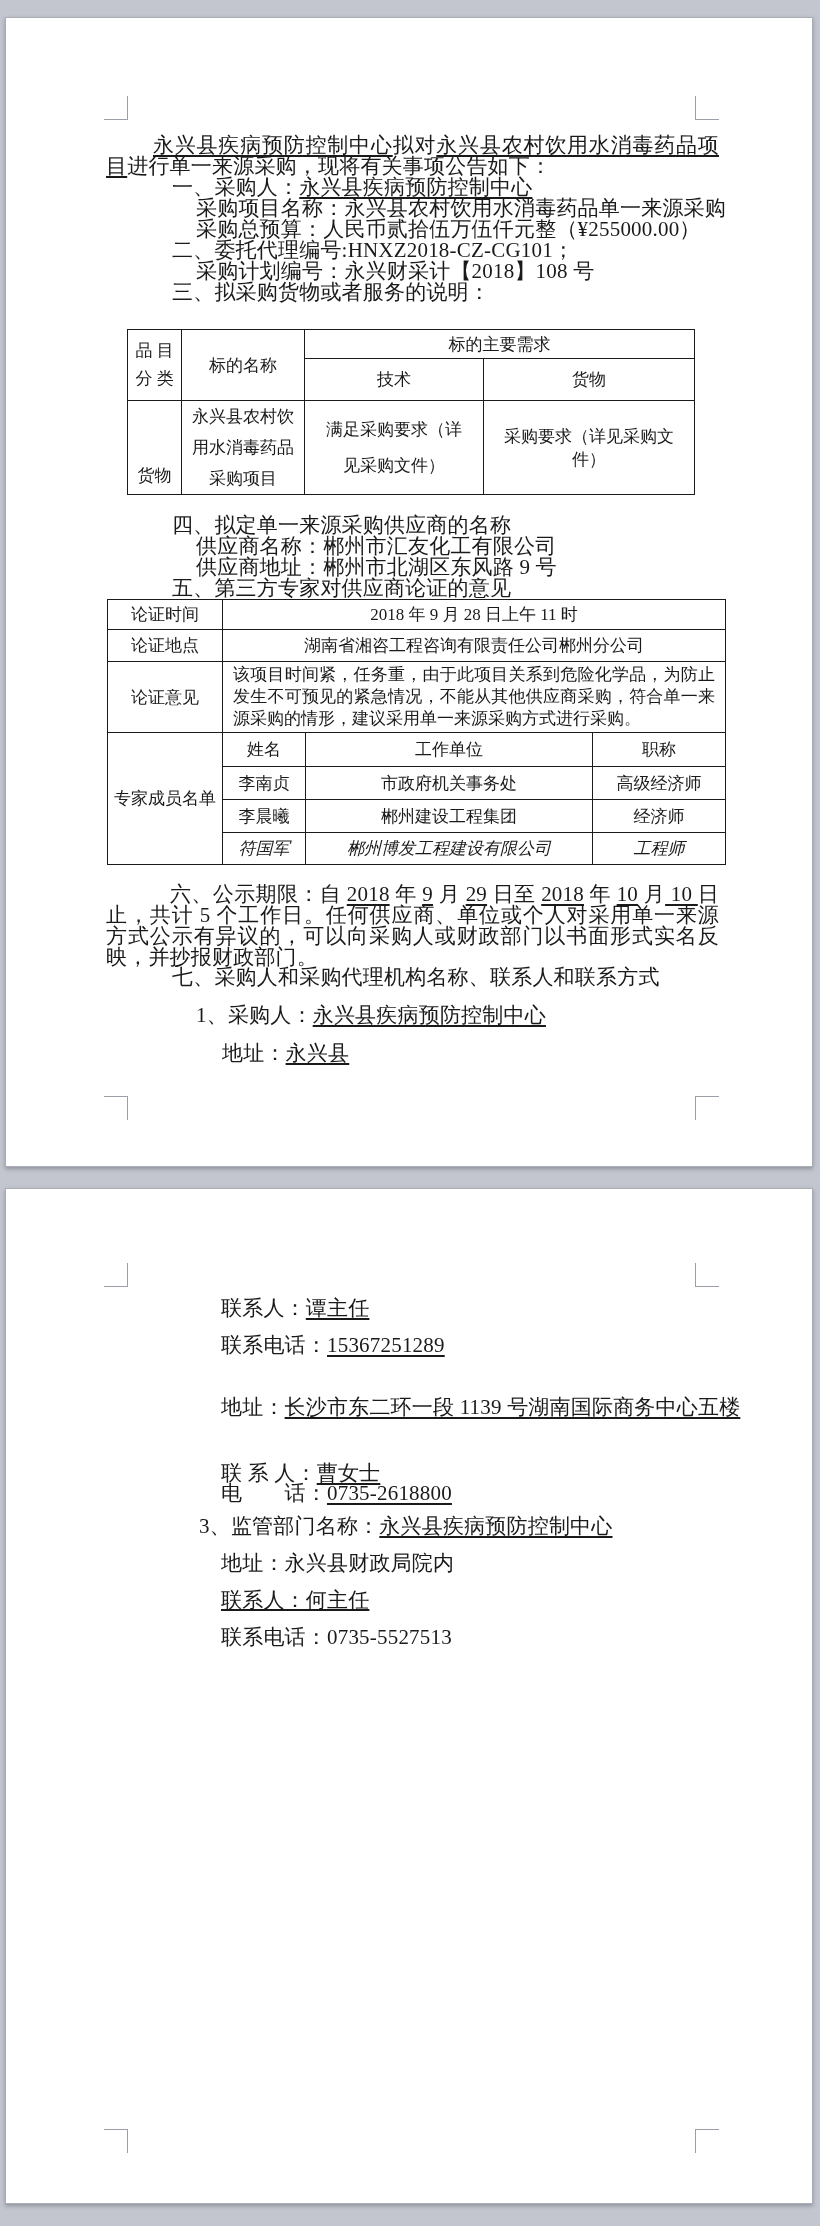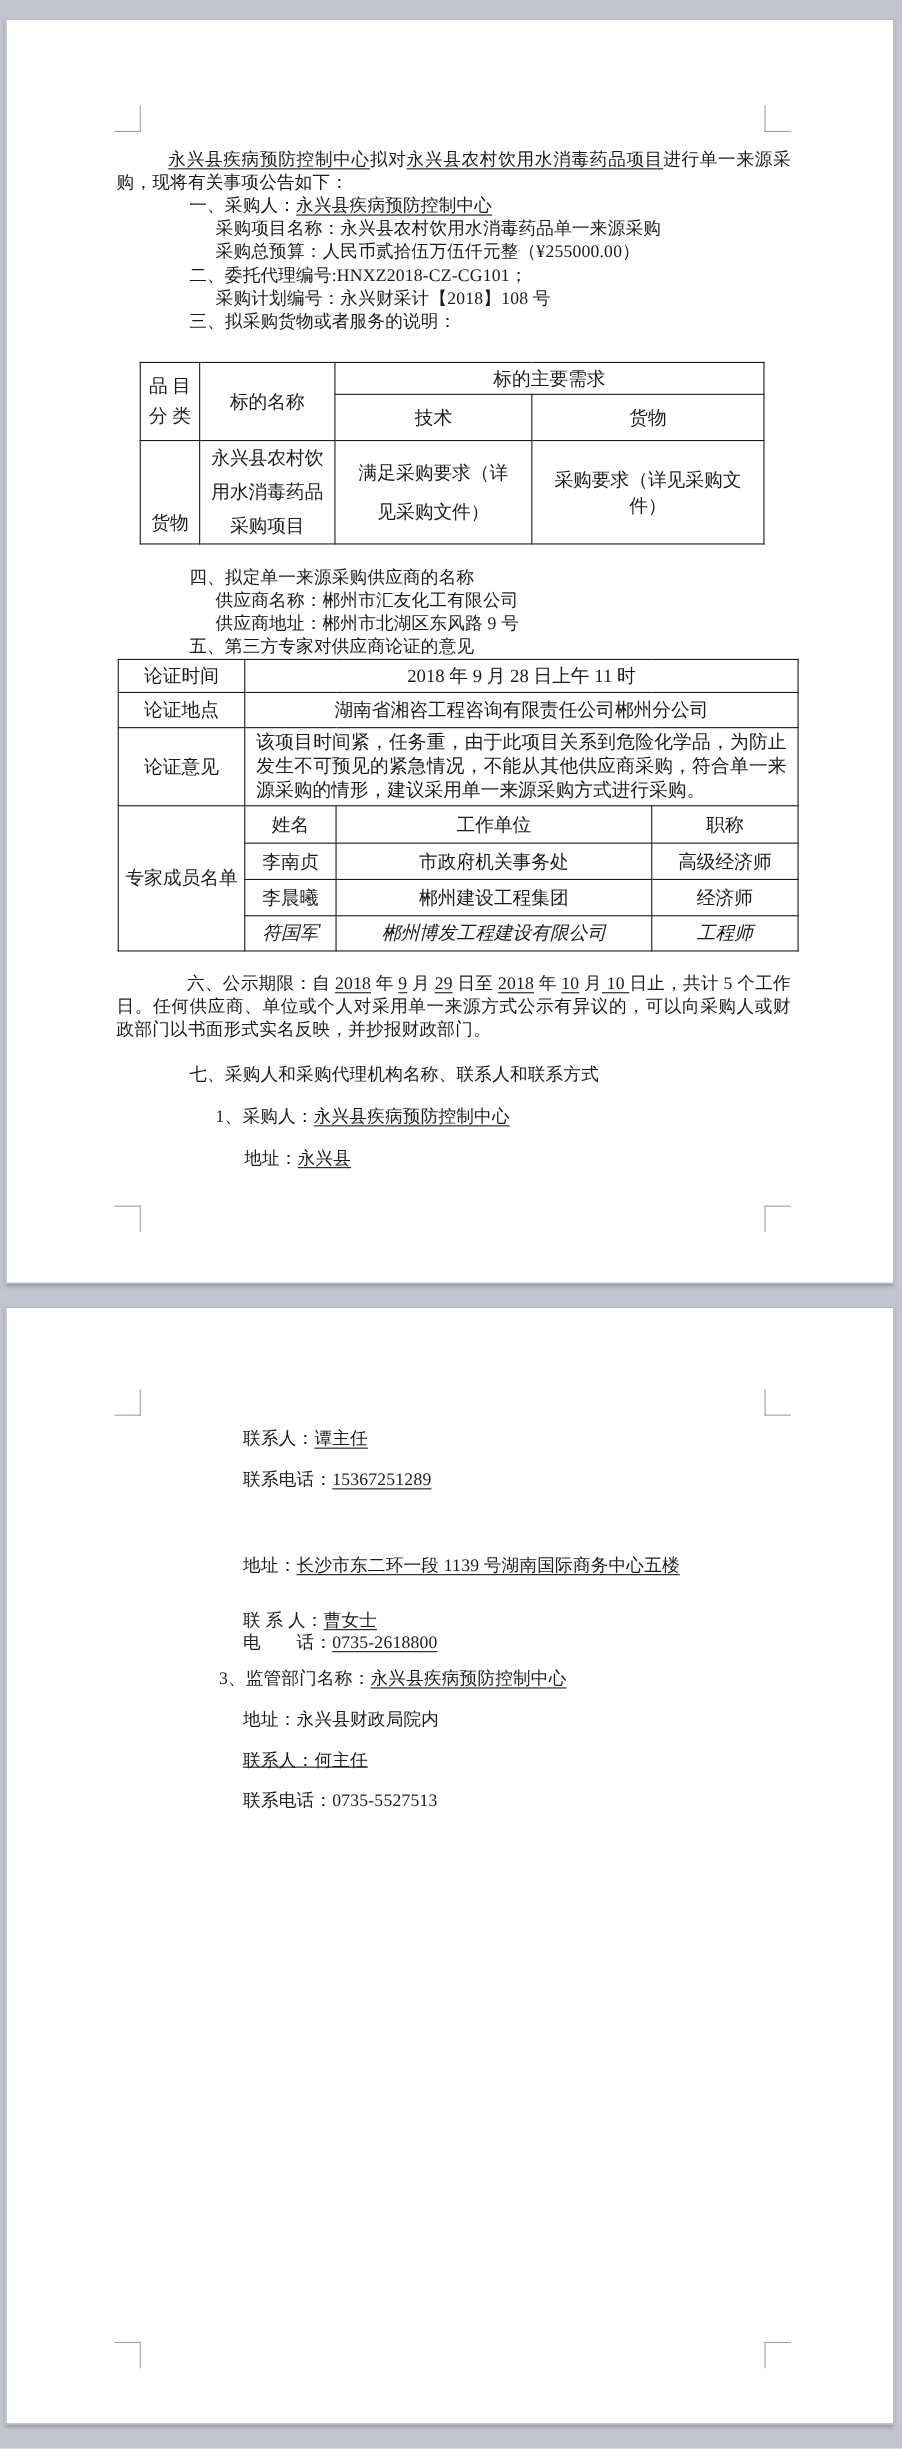--- a/index.html
+++ b/index.html
@@ -17,21 +17,21 @@
   }
   #page1{top:17px;height:1150px;}
   #page2{top:1188px;height:1016px;}
   
   .mark{position:absolute;width:23px;height:23px;}
   .mark.tl{border-right:1px solid #9b9fa8;border-bottom:1px solid #9b9fa8;}
   .mark.tr{border-left:1px solid #9b9fa8;border-bottom:1px solid #9b9fa8;}
   .mark.bl{border-right:1px solid #9b9fa8;border-top:1px solid #9b9fa8;}
   .mark.br{border-left:1px solid #9b9fa8;border-top:1px solid #9b9fa8;}
   .ln{
-    position:absolute;font-size:16px;line-height:21px;white-space:nowrap;
+    position:absolute;font-size:21px;line-height:21px;white-space:nowrap;
     letter-spacing:0.2px;
   }
   .just{
     white-space:normal;text-align:justify;width:613px;
   }
   .ind0{left:100px;}
   .ind1{left:166px;}
   .ind2{left:190px;}
   .ind3{left:216px;}
   .p2item{left:193px;}
@@ -161,21 +161,21 @@
   </div>
 
   <div class="page" id="page2">
     <div class="mark tl" style="left:98px;top:74px;"></div>
     <div class="mark tr" style="left:689px;top:74px;"></div>
     <div class="mark bl" style="left:98px;top:940px;"></div>
     <div class="mark br" style="left:689px;top:940px;"></div>
 
     <div class="ln p2sub" style="top:109px;"><span>联系人：</span><span class="useg">谭主任</span></div>
     <div class="ln p2sub" style="top:146px;"><span>联系电话：</span><span class="useg">15367251289</span></div>
-    <div class="ln p2sub" style="top:224px;text-align:center;"><span>地址：</span><span class="useg">长沙市东二环一段 1139 号湖南国际商务中心五楼</span></div>
+    <div class="ln p2sub" style="top:208px;text-align:center;"><span>地址：</span><span class="useg">长沙市东二环一段 1139 号湖南国际商务中心五楼</span></div>
     <div class="ln p2sub" style="top:274px;"><span>联 系 人：</span><span class="useg">曹女士</span></div>
     <div class="ln p2sub" style="top:294px;"><span>电　　话：</span><span class="useg">0735-2618800</span></div>
     <div class="ln p2item" style="top:327px;"><span>3、监管部门名称：</span><span class="useg">永兴县疾病预防控制中心</span></div>
     <div class="ln p2sub" style="top:364px;"><span>地址：永兴县财政局院内</span></div>
     <div class="ln p2sub" style="top:401px;text-decoration:underline;"><span>联系人：何主任</span></div>
     <div class="ln p2sub" style="top:438px;"><span>联系电话：0735-5527513</span></div>
   </div>
 
 </div>
 

